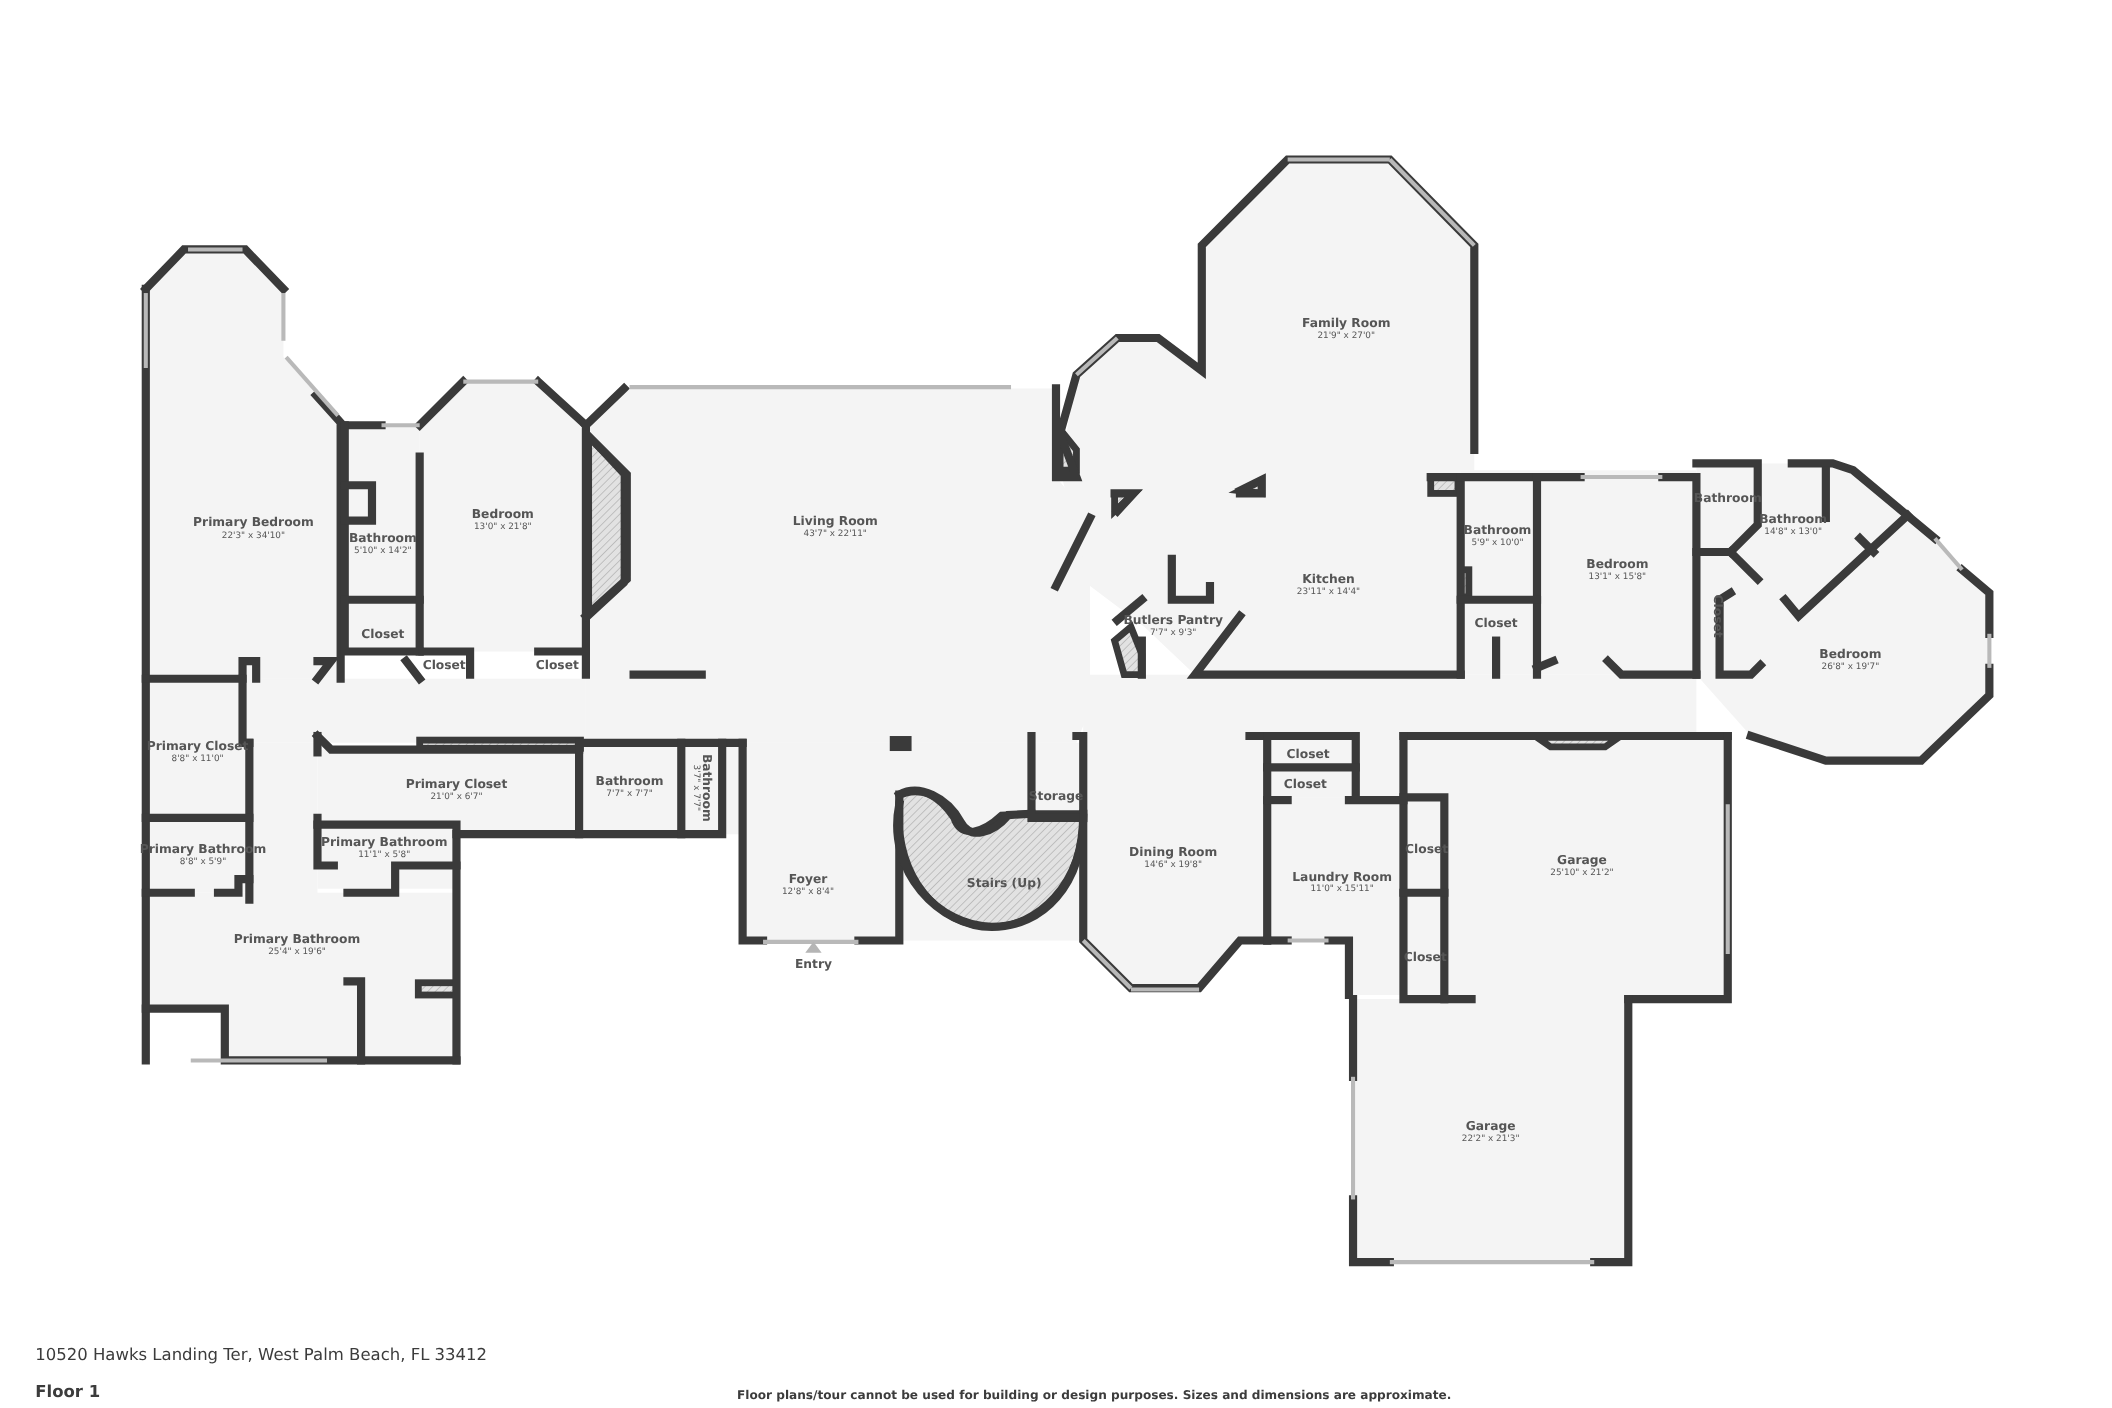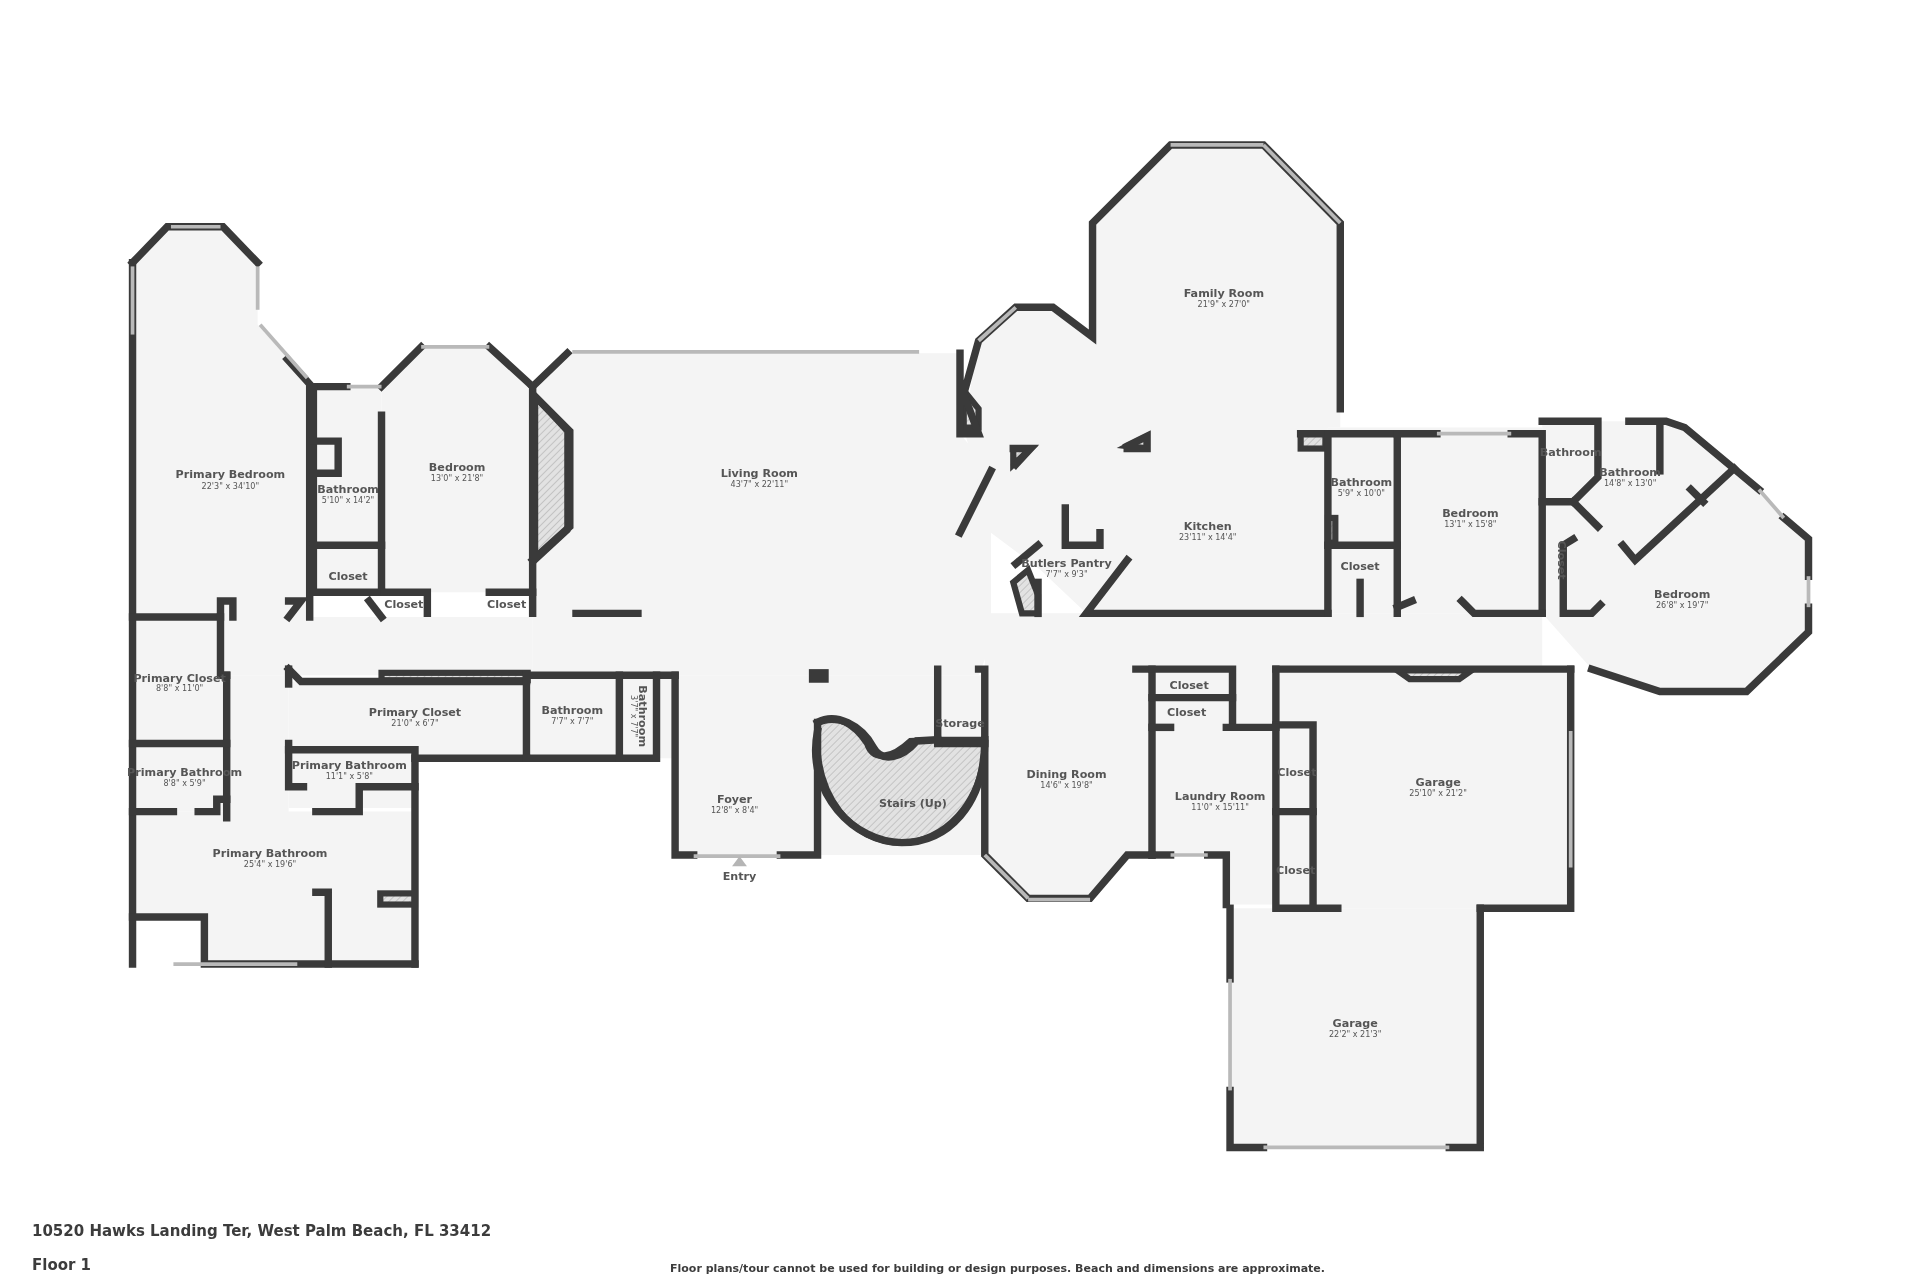--- a/index.html
+++ b/index.html
@@ -5,21 +5,21 @@
   html, body { margin: 0; padding: 0; background: #ffffff; }
   body { width: 1920px; height: 1280px; position: relative; overflow: hidden;
          font-family: "DejaVu Sans", "Liberation Sans", sans-serif; color: #4a4a4a; }
   svg#plan { position: absolute; left: 0; top: 0; }
   .room { fill: #f4f4f4; }
   .wall { fill: none; stroke: #3a3a3a; stroke-width: 6; stroke-linejoin: miter; stroke-linecap: square; }
   .win { stroke: #b9b9b9; stroke-width: 3; fill: none; }
   .hatch { fill: url(#hatch); stroke: #3a3a3a; stroke-width: 5; }
   .rlabel { font-family: "DejaVu Sans", "Liberation Sans", sans-serif; font-size: 9px; font-weight: bold; fill: #555; text-anchor: middle; }
   .rdim { font-family: "DejaVu Sans", "Liberation Sans", sans-serif; font-size: 6.5px; fill: #555; text-anchor: middle; }
-  .footer-address { position: absolute; left: 32px; top: 1222px; font-size: 15px; font-weight: bold; color: #3c3c3c; }
+  .footer-address { position: absolute; left: 32px; top: 1222px; font-size: 15px; font-weight: normal; color: #3c3c3c; }
   .footer-floor { position: absolute; left: 32px; top: 1256px; font-size: 15px; font-weight: bold; color: #3c3c3c; text-align: center; }
   .footer-disclaimer { position: absolute; left: 670px; top: 1262px; font-size: 11px; font-weight: bold; color: #3c3c3c; }
 </style>
 </head>
 <body>
 
 <svg id="plan" width="1920" height="1280" viewBox="0 0 1550 1033" preserveAspectRatio="none">
   <defs>
     <pattern id="hatch" width="4" height="4" patternUnits="userSpaceOnUse" patternTransform="rotate(45)">
       <rect width="4" height="4" fill="#e2e2e2"></rect>
@@ -273,13 +273,13 @@
     <text class="rlabel" x="326" y="491">Closet</text>
     <text class="rlabel" x="409" y="491">Closet</text>
     <text class="rlabel" x="1098" y="460">Closet</text>
 
     <text class="rlabel" x="597" y="710">Entry</text>
   </g>
 </svg>
 
 <div class="footer-address">10520 Hawks Landing Ter, West Palm Beach, FL 33412</div>
 <div class="footer-floor">Floor 1</div>
-<div class="footer-disclaimer">Floor plans/tour cannot be used for building or design purposes. Beach and dimensions are approximate.</div>
+<div class="footer-disclaimer">Floor plans/tour cannot be used for building or design purposes. Sizes and dimensions are approximate.</div>
 
 </body></html>

